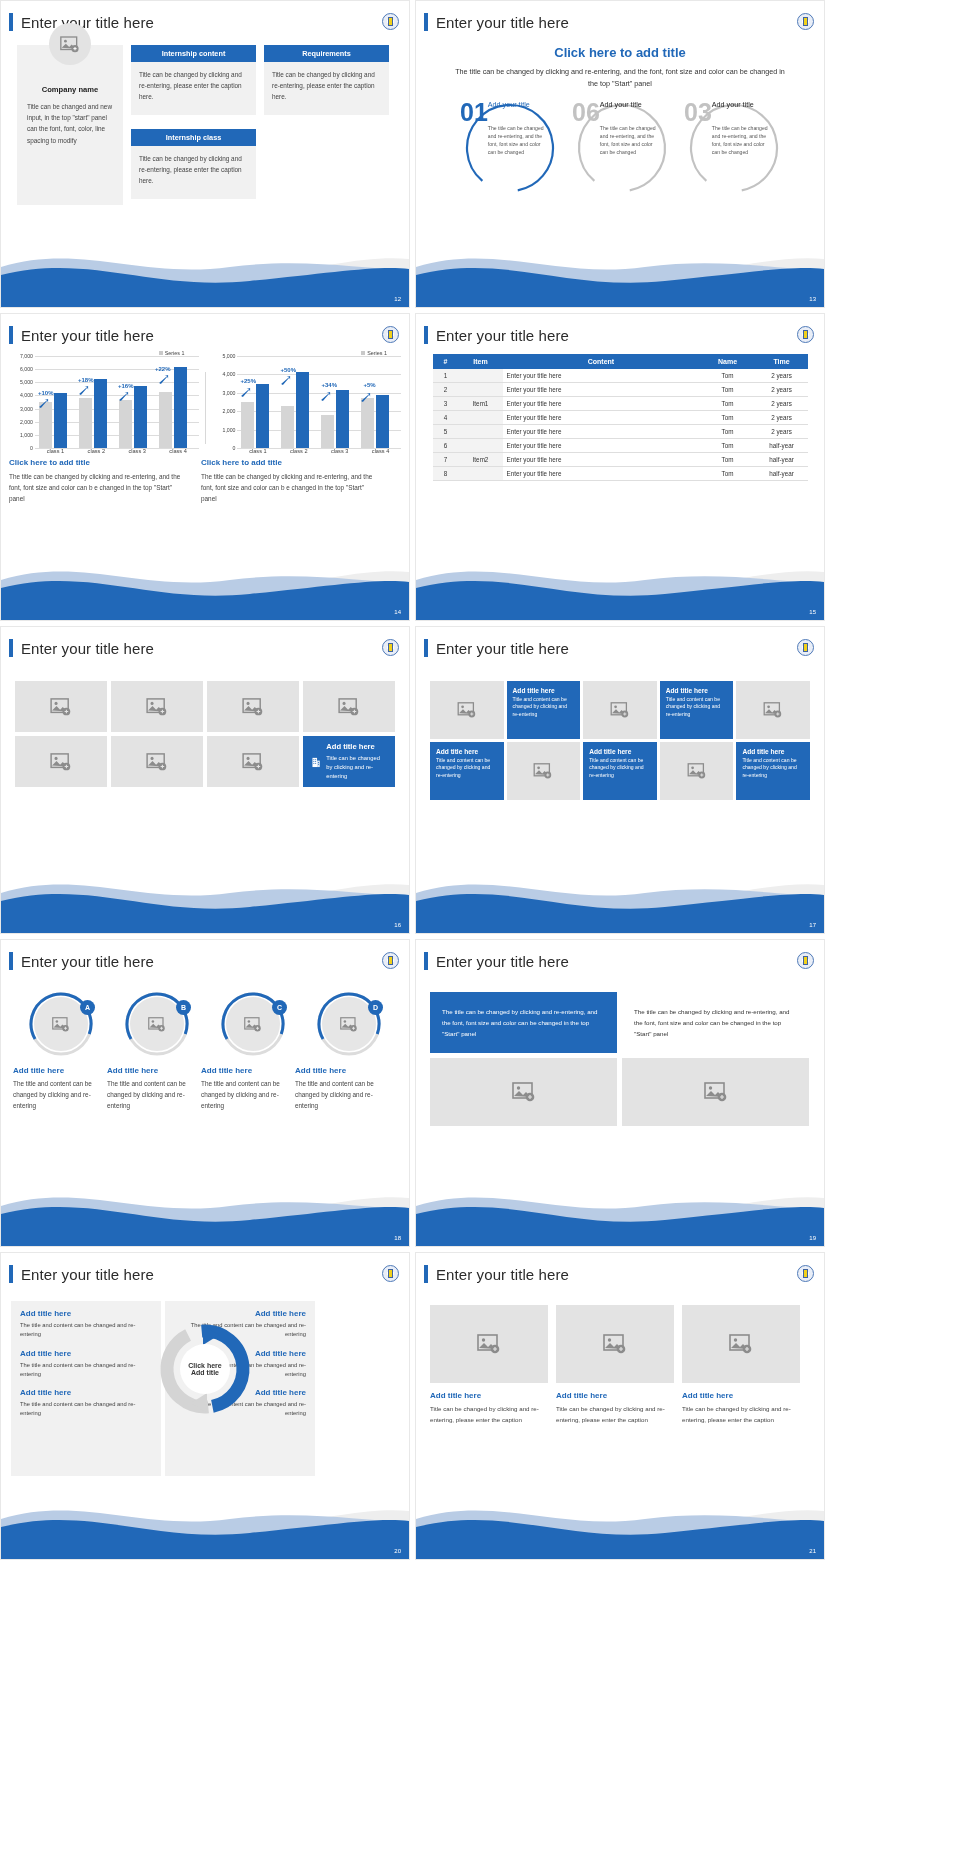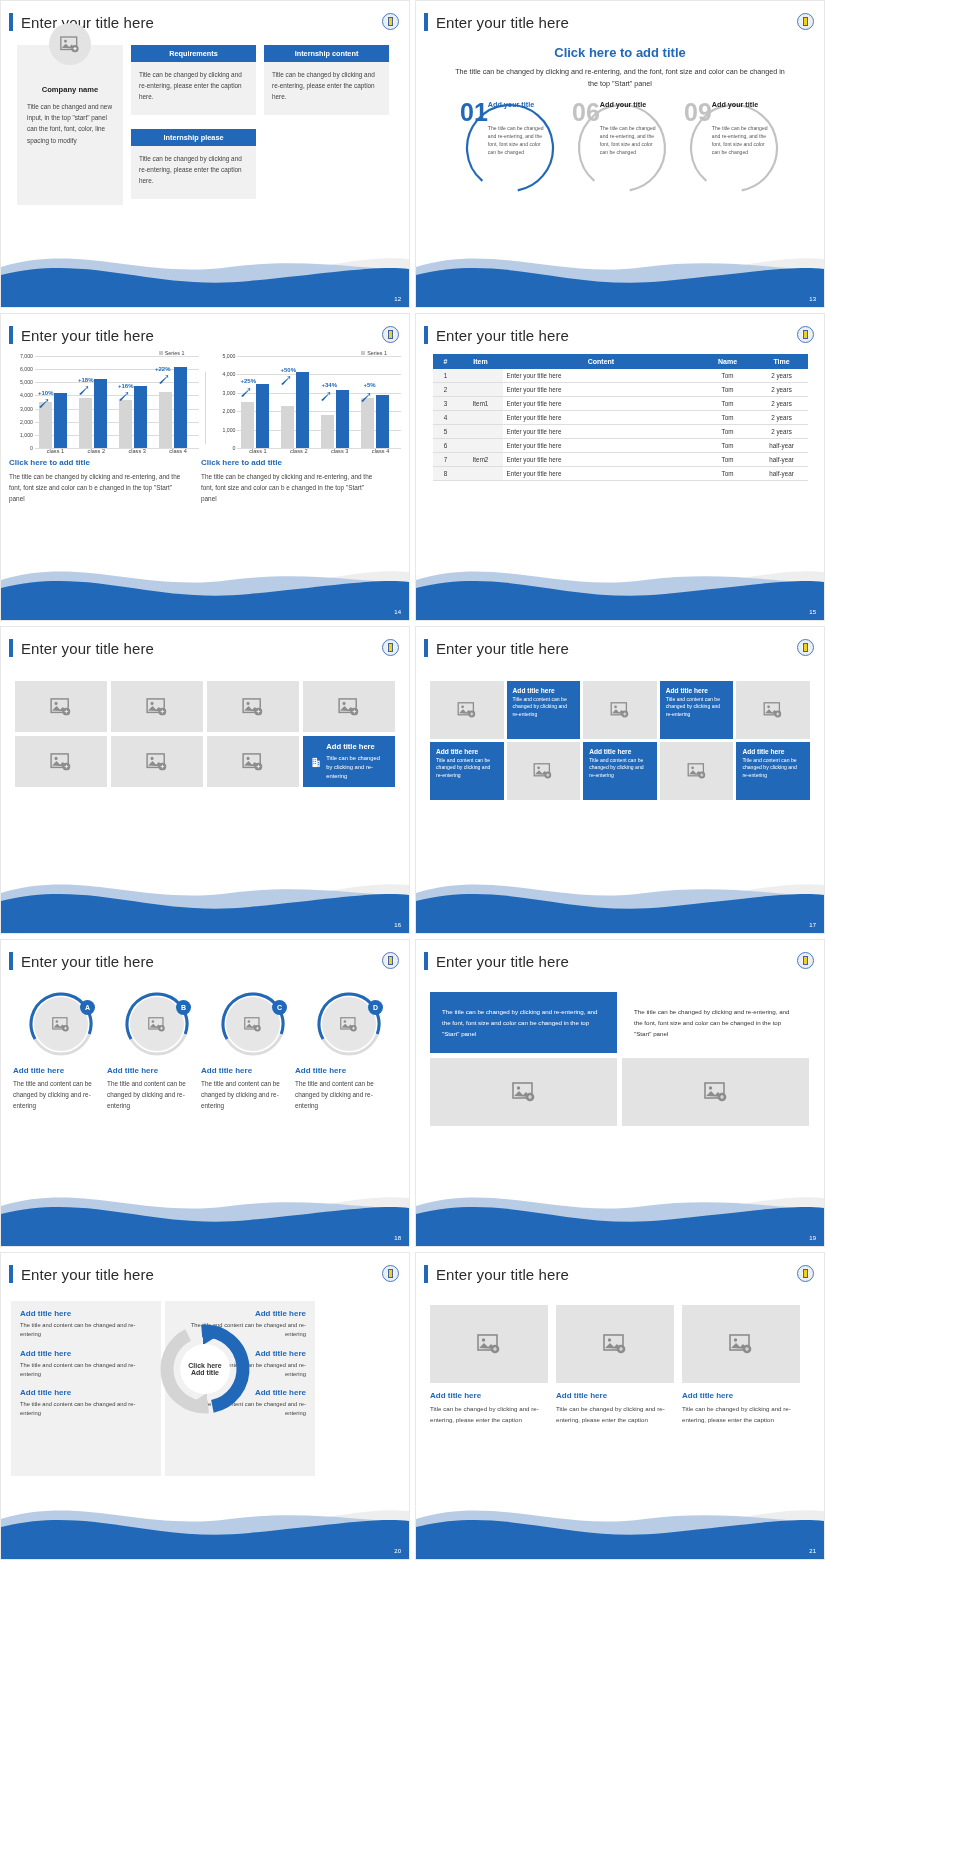--- a/index.html
+++ b/index.html
@@ -43,21 +43,21 @@
   .card-bd { background:#f1f1f1; padding:7px 8px; height:53px; }
   
   .s13-head { text-align:center; margin-top:14px; }
   .s13-h { font-size:13px; color:#2168b8; font-weight:bold; }
   .s13-sub { font-size:7.2px; color:#333; line-height:1.7; margin-top:6px; padding:0 34px; }
   .s13-circles { display:flex; justify-content:center; gap:10px; margin-top:10px; }
   .circ { width:102px; height:96px; position:relative; display:flex; align-items:flex-start; }
   .circ svg { position:absolute; inset:0; }
   .circ .num { font-size:25px; font-weight:bold; margin-left:3px; z-index:2; line-height:1; }
   .circ .txt { z-index:2; width:62px; }
-  .circ .t-h { font-size:7.2px; font-weight:bold; margin-bottom:16px; }
+  .circ .t-h { font-size:7.2px; font-weight:normal; margin-bottom:16px; }
   .circ .t-b { font-size:5.1px; color:#555; line-height:1.55; }
   
   .s14-charts { display:flex; padding:6px 8px 0; }
   .chart-col { width:195px; }
   .legend { text-align:right; font-size:5.4px; color:#444; padding-right:14px; }
   .legend i { display:inline-block; width:4px; height:4px; background:#c9c9c9; margin-right:2px;}
   .plot { position:relative; height:92px; display:flex; }
   .yax { width:26px; position:relative; }
   .yax span { position:absolute; right:2px; font-size:5.2px; color:#444; transform:translateY(-50%); }
   .bars { flex:1; position:relative; border-left:0; }
@@ -149,29 +149,29 @@
               <path d="M2 14l5-5 4 4 3-3 5 5z" fill="#8c8c8c"></path>
               <circle cx="18" cy="15" r="4.3" fill="#8c8c8c"></circle>
               <path d="M18 13v4M16 15h4" stroke="#fff" stroke-width="1.2"></path>
             </svg>
         </div>
         <div class="s12-name">Company name</div>
         <div class="cap">Title can be changed and new input, in the top "start" panel can the font, font, color, line spacing to modify</div>
       </div>
       <div class="s12-cards">
         <div>
+          <div class="card-hd">Internship content</div>
+          <div class="card-bd cap">Title can be changed by clicking and re-entering, please enter the caption here.</div>
+        </div>
+        <div>
           <div class="card-hd">Requirements</div>
           <div class="card-bd cap">Title can be changed by clicking and re-entering, please enter the caption here.</div>
         </div>
         <div>
-          <div class="card-hd">Internship content</div>
-          <div class="card-bd cap">Title can be changed by clicking and re-entering, please enter the caption here.</div>
-        </div>
-        <div>
-          <div class="card-hd">Internship please</div>
+          <div class="card-hd">Internship class</div>
           <div class="card-bd cap">Title can be changed by clicking and re-entering, please enter the caption here.</div>
         </div>
       </div>
     </div>
 
     <svg class="wave" viewBox="0 0 410 70" preserveAspectRatio="none">
       <path d="M0,40 C90,10 150,58 250,42 C320,30 370,18 410,22 L410,70 L0,70Z" fill="#eeeeee"></path>
       <path d="M0,30 C80,6 140,42 230,30 C310,20 370,34 410,32 L410,70 L0,70Z" fill="#b9cce5"></path>
       <path d="M0,38 C90,16 150,54 250,44 C330,36 380,28 410,32 L410,70 L0,70Z" fill="#2168b8"></path>
     </svg>
@@ -209,21 +209,21 @@
         <div class="num" style="color:#c2c2c2">06</div>
         <div class="txt">
           <div class="t-h" style="color:#222">Add your title</div>
           <div class="t-b">The title can be changed and re-entering, and the font, font size and color can be changed</div>
         </div>
       </div>
       <div class="circ">
         <svg viewBox="0 0 102 96">
             <circle cx="53" cy="48" r="43" fill="none" stroke="#c2c2c2" stroke-width="2.2" stroke-dasharray="232 40" transform="rotate(130 53 48)"></circle>
           </svg>
-        <div class="num" style="color:#c2c2c2">09</div>
+        <div class="num" style="color:#c2c2c2">03</div>
         <div class="txt">
           <div class="t-h" style="color:#222">Add your title</div>
           <div class="t-b">The title can be changed and re-entering, and the font, font size and color can be changed</div>
         </div>
       </div>
     </div>
 
     <svg class="wave" viewBox="0 0 410 70" preserveAspectRatio="none">
       <path d="M0,40 C90,10 150,58 250,42 C320,30 370,18 410,22 L410,70 L0,70Z" fill="#eeeeee"></path>
       <path d="M0,30 C80,6 140,42 230,30 C310,20 370,34 410,32 L410,70 L0,70Z" fill="#b9cce5"></path>

